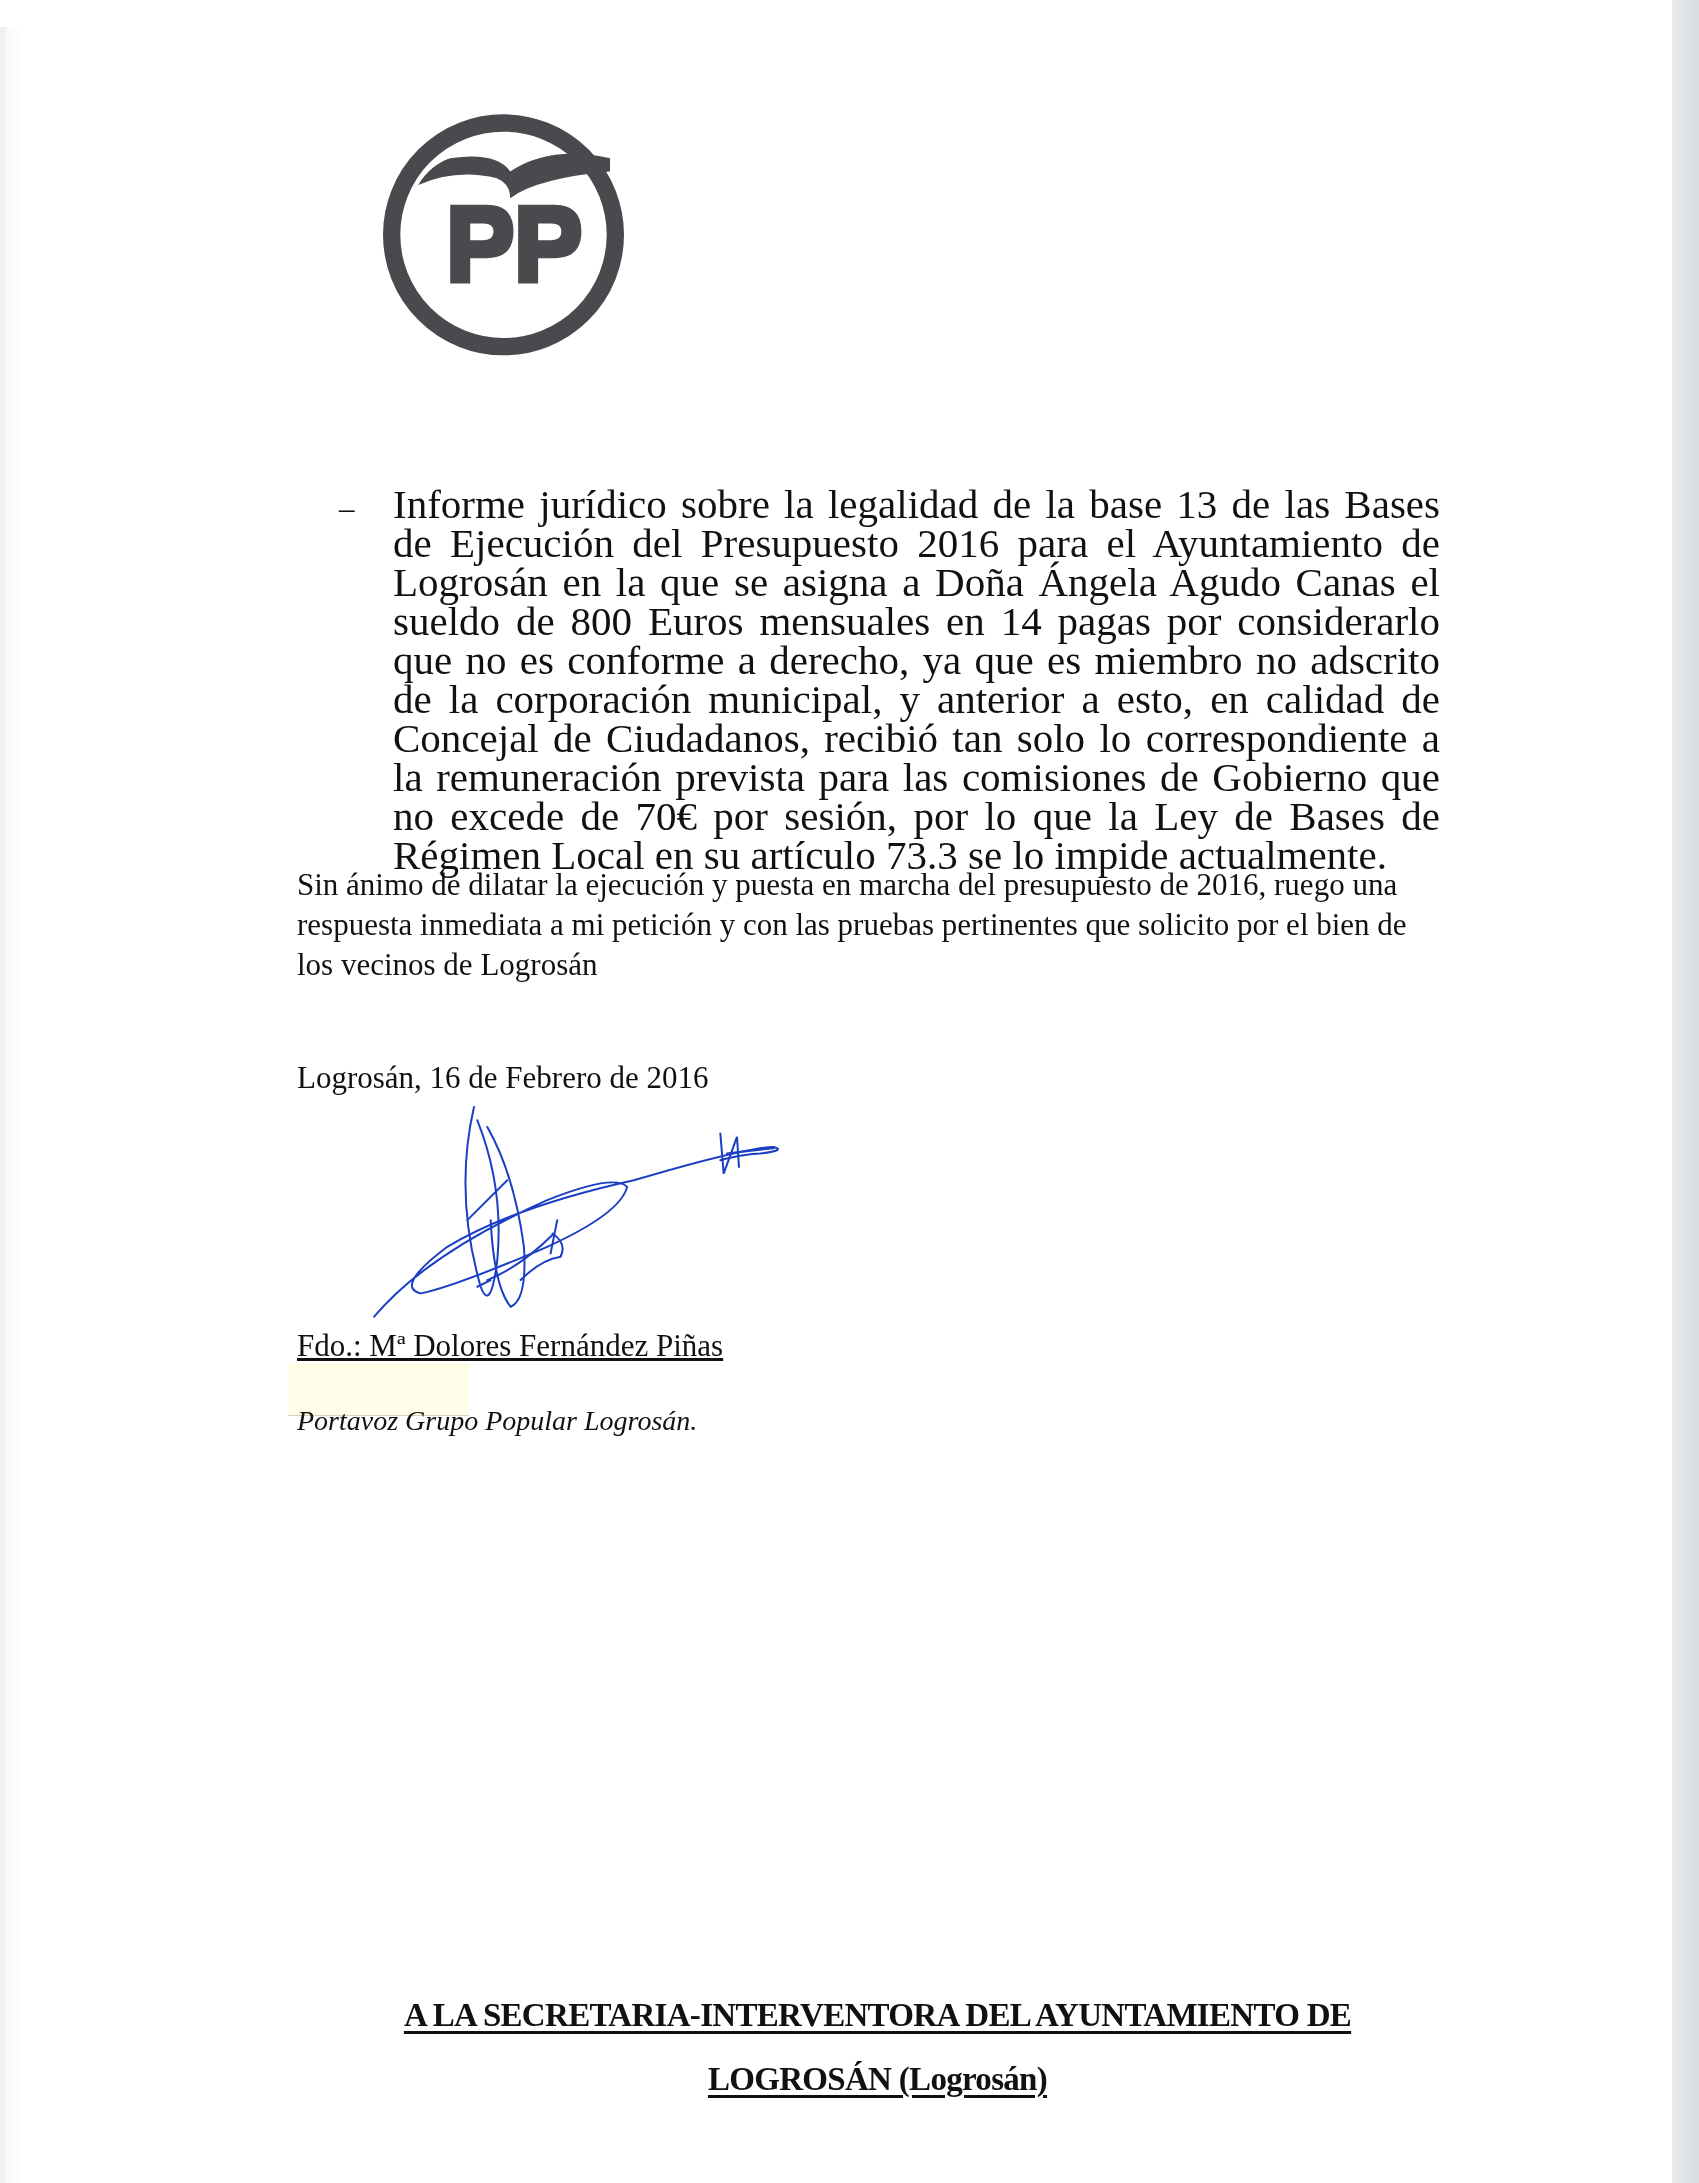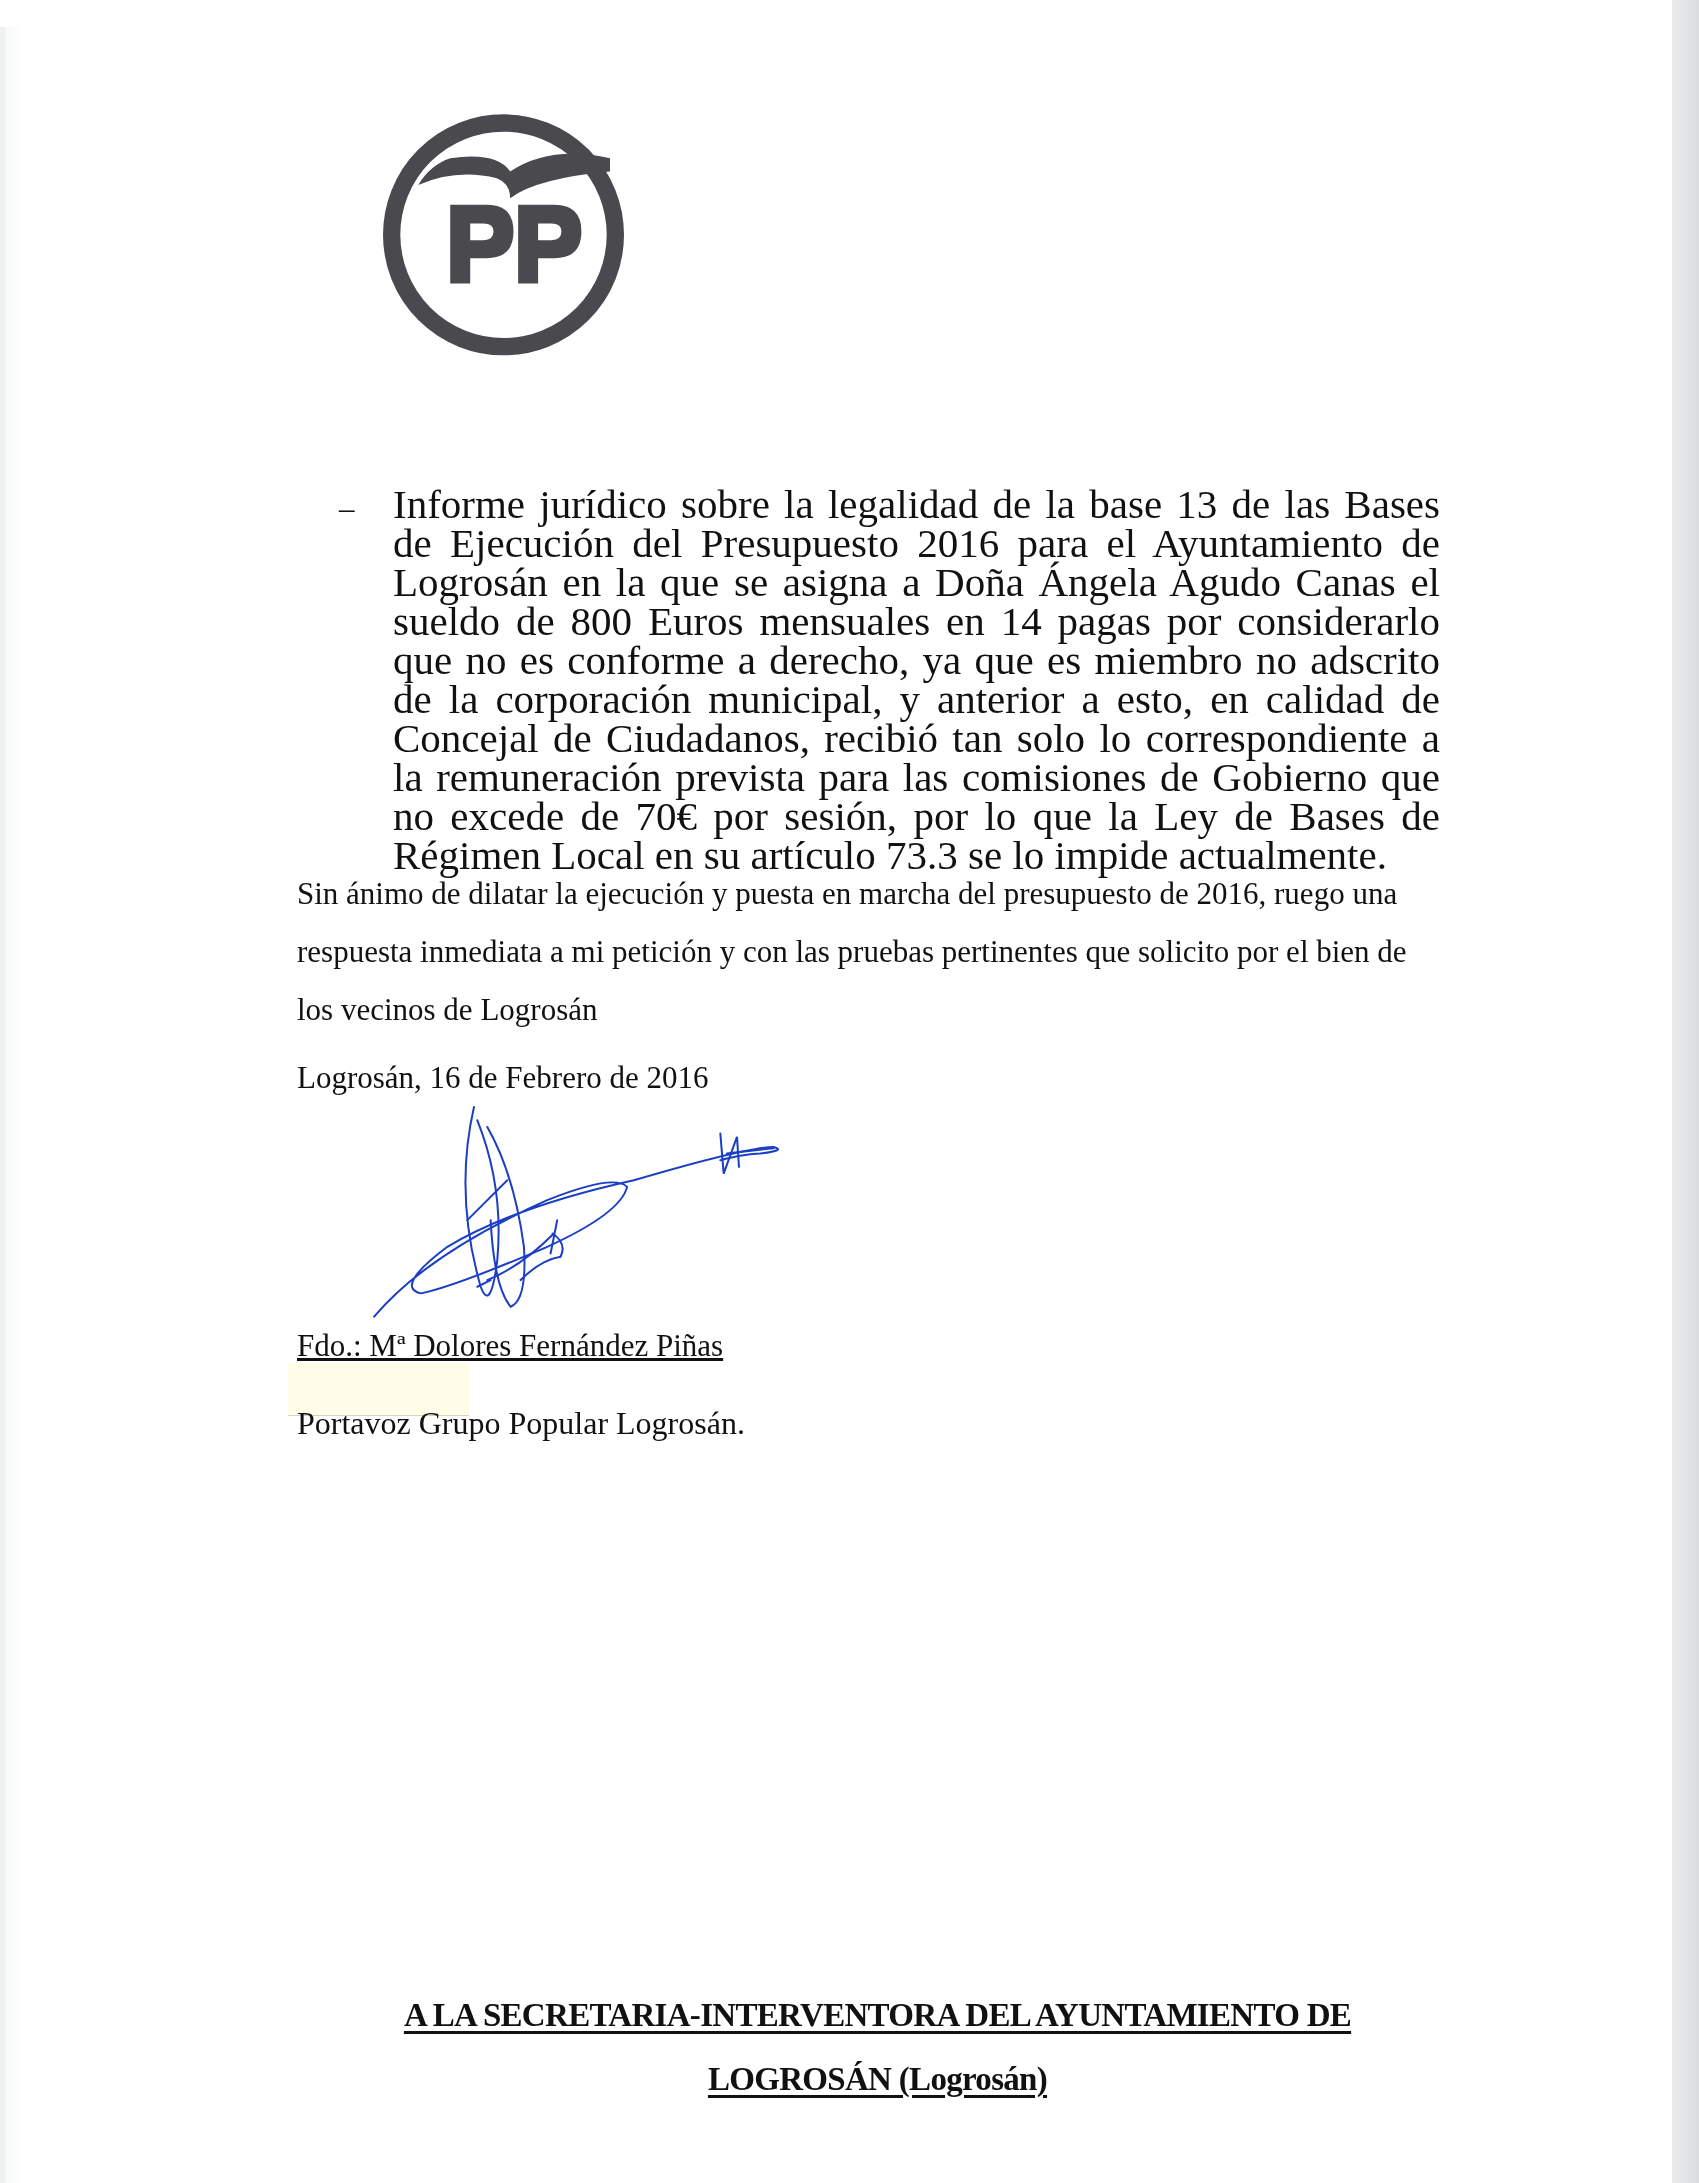--- a/index.html
+++ b/index.html
@@ -21,33 +21,33 @@
   .logo {
     position: absolute; left: 377px; top: 105px; width: 253px; height: 253px;
   }
   .bullet-dash { position: absolute; left: 339px; top: 491px; font-size: 31px; }
   .bullet-body {
     position: absolute; left: 393px; top: 485px; width: 1047px;
     font-size: 41px; line-height: 39px; text-align: justify;
   }
   .paragraph {
     position: absolute; left: 297px; top: 865px; width: 1147px;
-    font-size: 31px; line-height: 58px;
+    font-size: 31px; line-height: 40px;
   }
   .date-line { position: absolute; left: 297px; top: 1060px; font-size: 31px; }
   .signature {
     position: absolute; left: 347px; top: 1087px; width: 507px; height: 253px;
   }
   .signed-by { position: absolute; left: 297px; top: 1328px; font-size: 31px; text-decoration: underline; }
   .redaction {
     position: absolute; left: 288px; top: 1363px; width: 181px; height: 52px;
     background: #fffde8;
     border-bottom: 0.7px solid #d6d3c0;
   }
-  .role { position: absolute; left: 297px; top: 1405px; font-size: 32px; }
+  .role { position: absolute; left: 297px; top: 1405px; font-size: 28px; font-style: italic; }
   .addressee {
     position: absolute; left: 324px; top: 1997px; width: 1107px;
     font-weight: bold; font-size: 33px; text-align: center;
     letter-spacing: -0.7px;
   }
   .addressee span { text-decoration: underline; text-decoration-thickness: 3.3px; text-underline-offset: 5.3px; }
   .addressee .line2 { display: block; margin-top: 27px; }
 </style>
 </head>
 <body>

